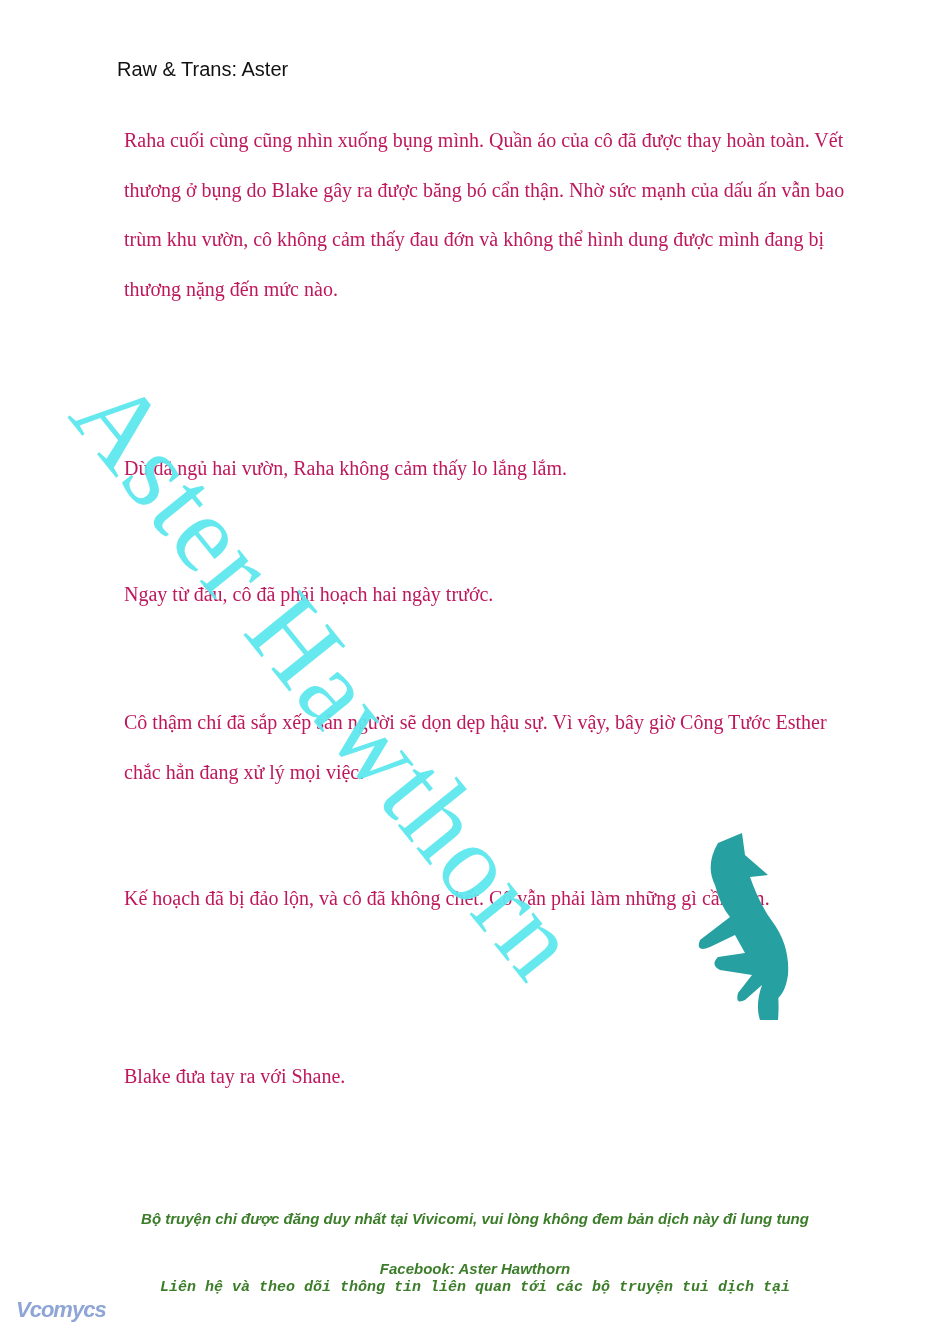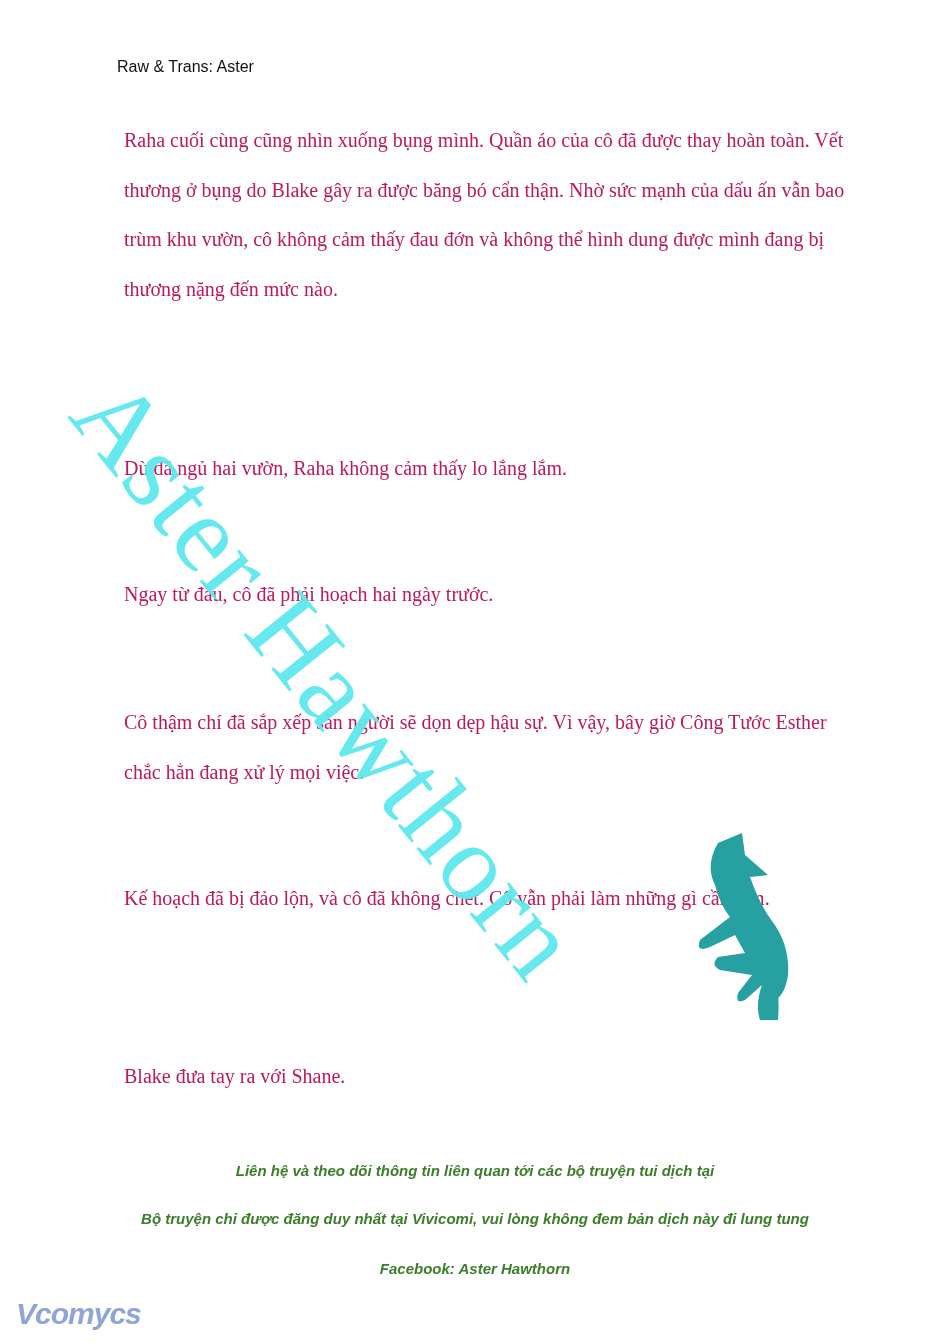--- a/index.html
+++ b/index.html
@@ -1,19 +1,19 @@
 <!DOCTYPE html>
 <html><head>
   <meta charset="utf-8">
   <style>
     html, body { margin:0; padding:0; background:#ffffff; }
     body { width:950px; height:1343px; position:relative; overflow:hidden; }
     .header {
       position:absolute; left:117px; top:58px;
-      font-family:"Liberation Sans", sans-serif; font-size:16px; color:#111;
+      font-family:"Liberation Sans", sans-serif; font-size:20px; color:#111;
     }
     .para {
       position:absolute; left:116px; width:730px;
       font-family:"Liberation Serif", serif; font-size:20px; line-height:49.5px; color:#be185d;
       margin:8px; z-index:1;
     }
     .watermark {
       position:absolute; left:70px; top:560px;
       font-family:"Liberation Serif", serif; font-size:110px; color:#5ee8ee;
       transform-origin:left center; transform:rotate(51deg);
@@ -22,21 +22,21 @@
     }
     .cat { position:absolute; left:690px; top:825px; width:130px; height:195px; z-index:3; }
     .footer {
       position:absolute; left:0; width:950px; text-align:center;
       font-family:"Liberation Sans", sans-serif; font-style:italic; font-weight:bold;
       font-size:15px; color:#3c7d2a; line-height:25px;
     }
     .logo {
       position:absolute; left:16px; top:1297px;
       font-family:"Liberation Sans", sans-serif; font-weight:bold; font-style:italic;
-      font-size:30px; color:#8fa5d6; letter-spacing:-1px;
+      font-size:22px; color:#8fa5d6; letter-spacing:-1px;
     }
   </style>
 </head>
 <body>
 
 <div class="header">Raw &amp; Trans: Aster</div>
 
 <p class="para" style="top:108px;">Raha cuối cùng cũng nhìn xuống bụng mình. Quần áo của cô đã được thay hoàn toàn. Vết thương ở bụng do Blake gây ra được băng bó cẩn thận. Nhờ sức mạnh của dấu ấn vẫn bao trùm khu vườn, cô không cảm thấy đau đớn và không thể hình dung được mình đang bị thương nặng đến mức nào.</p>
 <p class="para" style="top:436px;">Dù đã ngủ hai vườn, Raha không cảm thấy lo lắng lắm.</p>
 <p class="para" style="top:562px;">Ngay từ đầu, cô đã phải hoạch hai ngày trước.</p>
@@ -47,16 +47,16 @@
 <div class="watermark">Aster Hawthorn</div>
 
 <svg class="cat" viewBox="0 0 130 195">
   <g fill="#26a0a0">
     <path d="M28 18 L52 8 L55 30 L78 50 L60 52 Q70 80 82 96 Q100 120 98 150 Q95 170 85 175 Q78 190 82 195 L70 195 Q65 180 72 160 L55 175 Q45 180 48 168 L62 150 L30 145 Q20 140 28 132 L55 128 L45 110 L20 122 Q5 128 10 115 L40 92 Q30 80 25 60 Q15 40 28 18 Z"></path>
     <path d="M70 150 Q78 175 76 195 L88 195 Q90 170 85 150 Z"></path>
   </g>
 </svg>
 
 <div class="footer" style="top:1206px;">Bộ truyện chỉ được đăng duy nhất tại Vivicomi, vui lòng không đem bản dịch này đi lung tung</div>
-<div class="footer" style="top:1158px;">Liên hệ và theo dõi thông tin liên quan tới các bộ truyện tui dịch tại</div>
+<div class="footer" style="top:1275px;font-family:Liberation Mono, monospace;">Liên hệ và theo dõi thông tin liên quan tới các bộ truyện tui dịch tại</div>
 <div class="footer" style="top:1256px;">Facebook: Aster Hawthorn</div>
 
 <div class="logo">Vcomycs</div>
 
 </body></html>

